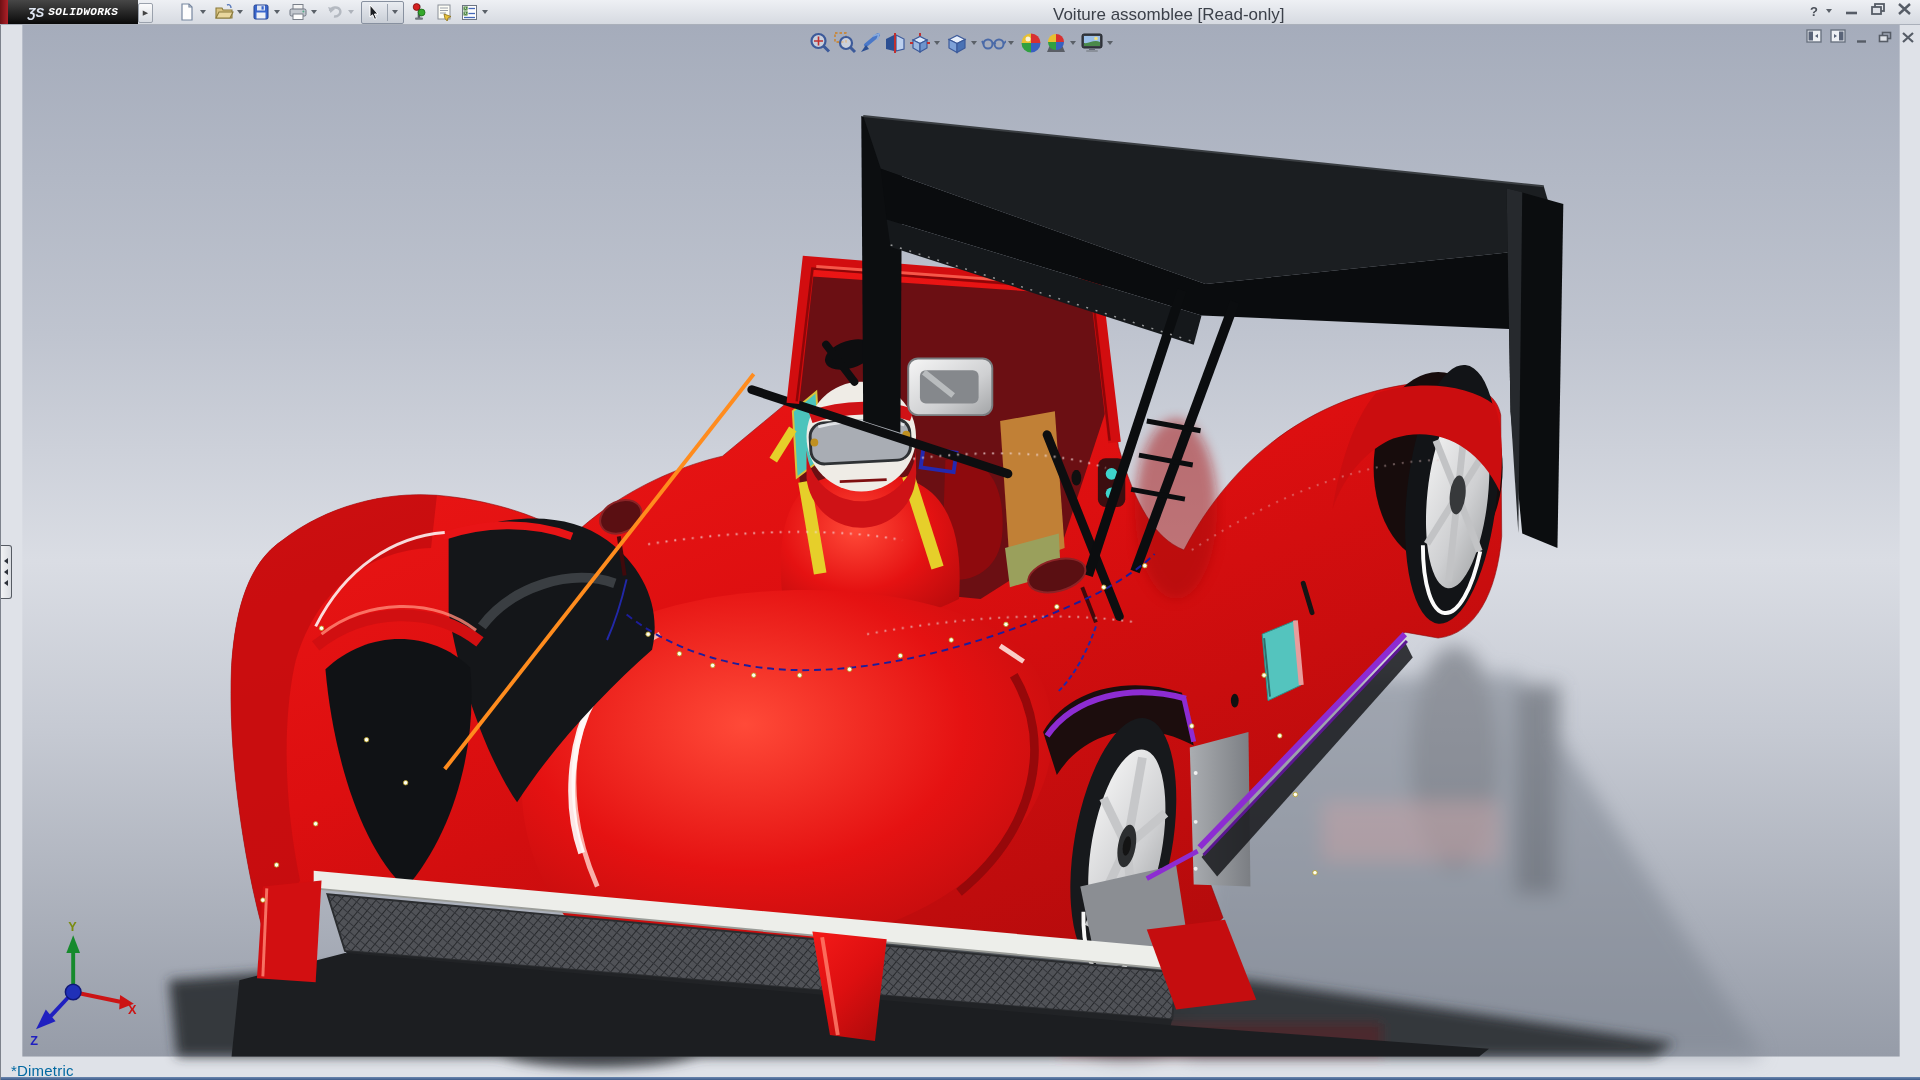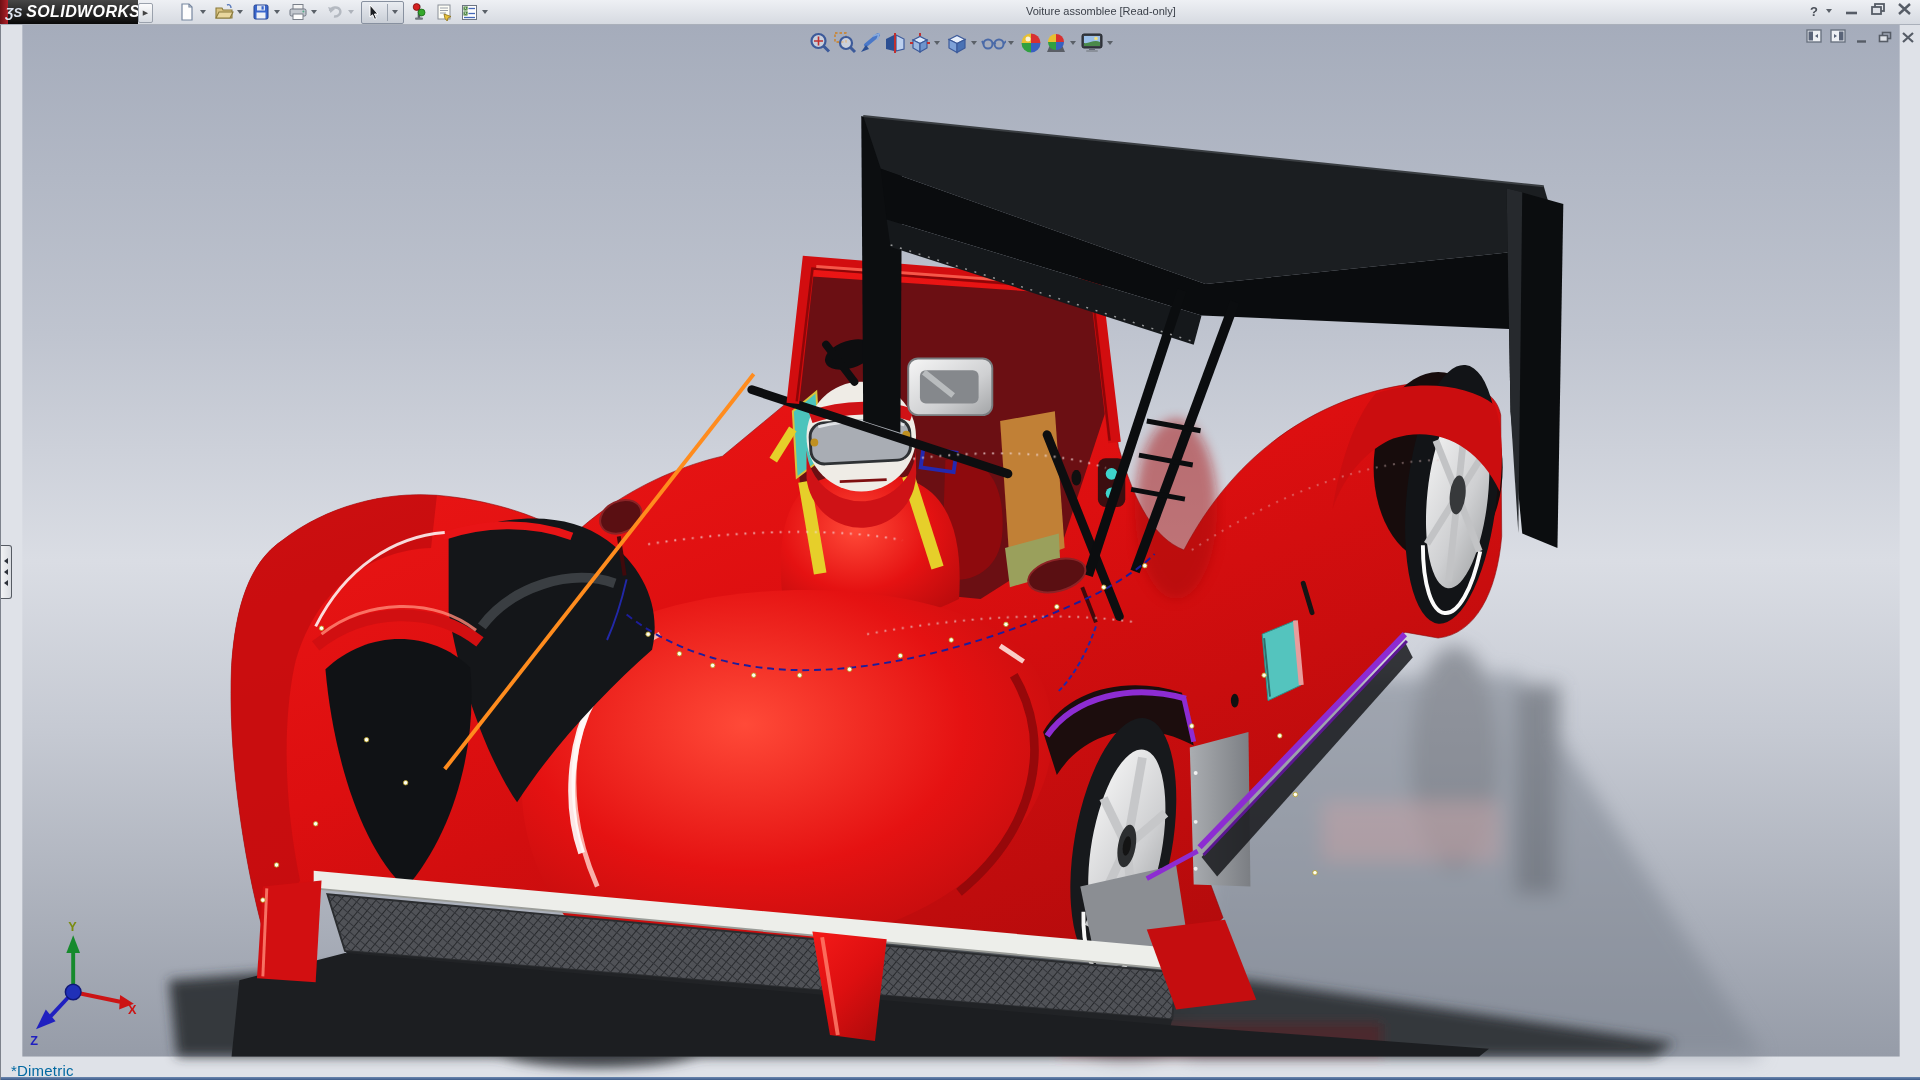--- a/index.html
+++ b/index.html
@@ -7,34 +7,34 @@
        font-family:"Liberation Sans",sans-serif;background:#dfe2e8;}
   
   .titlebar{position:absolute;top:0;left:0;width:1920px;height:24px;
     background:linear-gradient(#eef0f4,#d6dae1);border-bottom:1px solid #aab0ba;z-index:30;}
   .brand-red{position:absolute;left:0;top:0;width:8px;height:24px;
     background:linear-gradient(90deg,#6d1014,#b02028);}
   .brand-block{position:absolute;left:8px;top:0;width:130px;height:24px;
     background:linear-gradient(#474747,#090909);display:flex;align-items:center;
     justify-content:center;color:#fff;}
   .brand-ds{font-size:13px;font-style:italic;font-weight:bold;color:#dfe6f2;margin-right:4px;}
-  .brand-name{font-size:16px;font-weight:bold;font-style:italic;letter-spacing:.4px;color:#fff;}
+  .brand-name{font-size:11px;font-weight:bold;font-style:italic;letter-spacing:.4px;color:#fff;font-family:Liberation Mono, monospace;}
   .brand-expand{position:absolute;left:138px;top:3px;width:13px;height:18px;
     background:linear-gradient(#fbfbfc,#d8dce2);border:1px solid #9aa1ac;border-radius:2px;
     display:flex;align-items:center;justify-content:center;font-size:7px;color:#444;}
   .tb-icons{position:absolute;left:176px;top:1px;height:22px;display:flex;align-items:center;}
   .tb-btn{display:flex;align-items:center;margin-right:3px;}
   .tb-ic{width:22px;height:20px;display:flex;align-items:center;justify-content:center;}
   .caret{width:0;height:0;border-left:3px solid transparent;border-right:3px solid transparent;
     border-top:4px solid #5a6068;margin:0 4px 0 2px;}
   .caret.dis{border-top-color:#aeb3bb;}
   .sel-box{display:flex;align-items:center;background:linear-gradient(#e9ecf1,#c9ced6);
     border:1px solid #8891a0;border-radius:2px;height:21px;padding:0 1px;margin-right:4px;}
   .sel-box .sep{width:1px;height:17px;background:#9aa2ae;margin:0 2px;}
-  .title-text{position:absolute;left:1026px;top:5px;font-size:11px;color:#3c414a;}
+  .title-text{position:absolute;left:1053px;top:5px;font-size:17px;color:#3c414a;}
   .win-controls{position:absolute;right:6px;top:2px;display:flex;align-items:center;gap:6px;}
   .help-glyph{font-size:13px;font-weight:bold;color:#4a4f58;}
   
   .viewport{position:absolute;top:24px;left:0;width:1920px;height:1056px;z-index:1;
     border-left:1px solid #7d828c;border-right:1px solid #7d828c;}
   svg.scene{position:absolute;top:0;left:0;}
   
   .hud{position:absolute;left:806px;top:6px;display:flex;align-items:center;z-index:10;}
   .hud-ic{width:25px;height:25px;display:flex;align-items:center;justify-content:center;}
   

